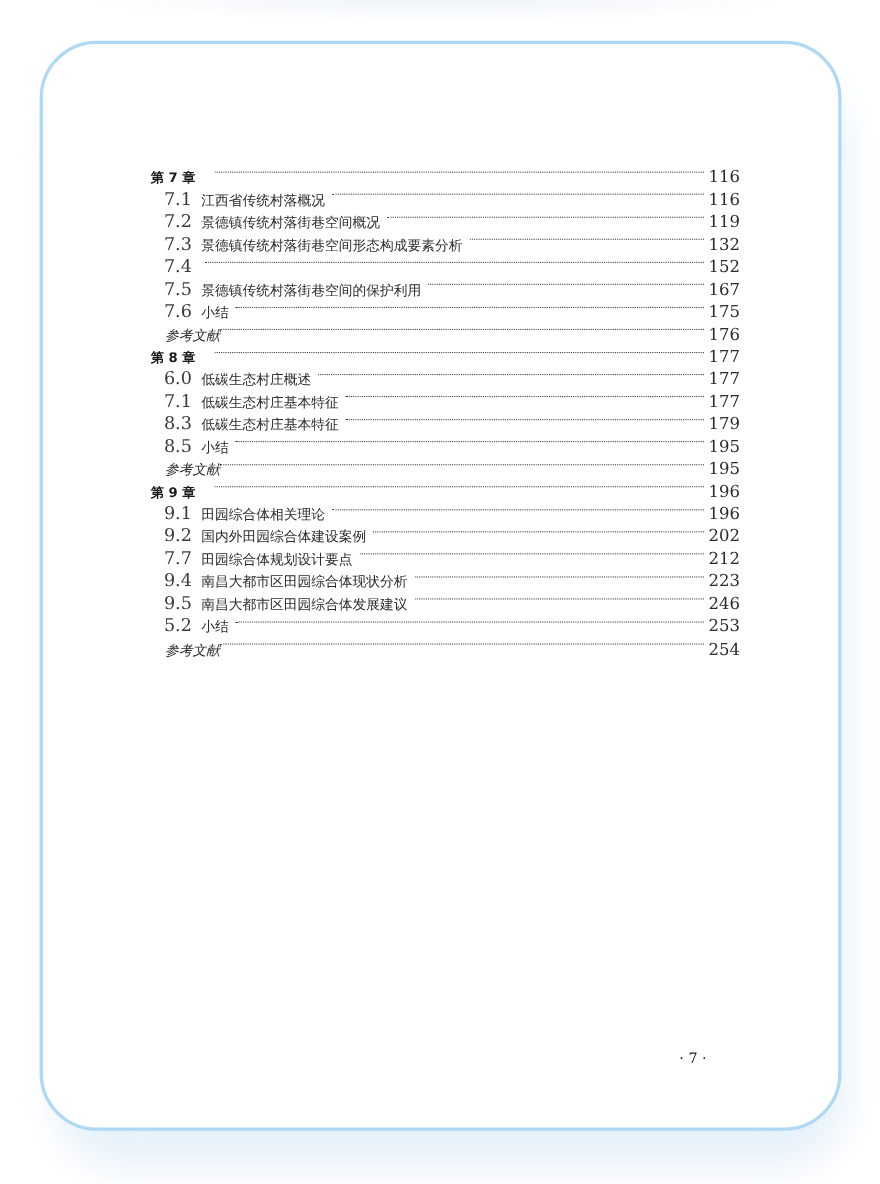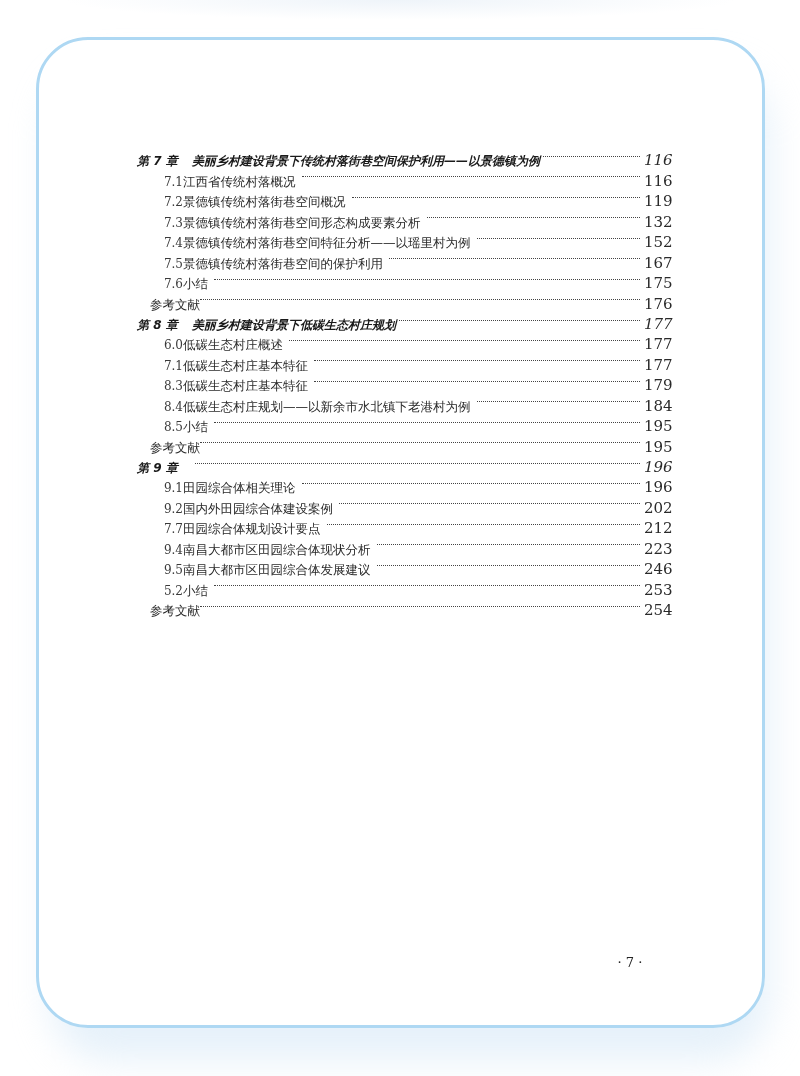--- a/index.html
+++ b/index.html
@@ -53,37 +53,36 @@
     line-height: 20.45px;
     font-size: 12.5px;
     color: #2a2a2a;
     white-space: nowrap;
   }
   .row.chapter {
     font-family: "DejaVu Sans", "Liberation Sans", sans-serif;
     font-weight: bold;
     font-size: 12px;
     color: #1a1a1a;
-    font-style: italic;
   }
   .ch-label {
     width: 55px;
     flex: none;
   }
   .row.section .sec-num {
     margin-left: 12px;
     width: 34px;
     flex: none;
-    font-size: 12px;
+    font-size: 16px;
     color: #3a3a3a;
-    text-align: right;
   }
   .row.refs .ref-label {
     margin-left: 13px;
     flex: none;
+    font-style: italic;
   }
   .title {
     flex: none;
   }
   .dots {
     flex: 1 1 auto;
     overflow: hidden;
     margin: 0 4px 0 3px;
     height: 20.45px;
     position: relative;
@@ -123,21 +122,20 @@
 
 <div class="top-fade"></div>
 <div class="shadow"></div>
 
 <div class="page-frame"></div>
 
 <div class="toc">
 
   <div class="row chapter">
     <span class="ch-label">第 7 章</span>
-    <span class="title">美丽乡村建设背景下传统村落街巷空间保护利用——以景德镇为例</span>
     <span class="dots"></span>
     <span class="page">116</span>
   </div>
   <div class="row section">
     <span class="sec-num">7.1</span>
     <span class="title">江西省传统村落概况</span>
     <span class="dots"></span>
     <span class="page">116</span>
   </div>
   <div class="row section">
@@ -147,21 +145,20 @@
     <span class="page">119</span>
   </div>
   <div class="row section">
     <span class="sec-num">7.3</span>
     <span class="title">景德镇传统村落街巷空间形态构成要素分析</span>
     <span class="dots"></span>
     <span class="page">132</span>
   </div>
   <div class="row section">
     <span class="sec-num">7.4</span>
-    <span class="title">景德镇传统村落街巷空间特征分析——以瑶里村为例</span>
     <span class="dots"></span>
     <span class="page">152</span>
   </div>
   <div class="row section">
     <span class="sec-num">7.5</span>
     <span class="title">景德镇传统村落街巷空间的保护利用</span>
     <span class="dots"></span>
     <span class="page">167</span>
   </div>
   <div class="row section">
@@ -171,21 +168,20 @@
     <span class="page">175</span>
   </div>
   <div class="row refs">
     <span class="ref-label">参考文献</span>
     <span class="dots"></span>
     <span class="page">176</span>
   </div>
 
   <div class="row chapter">
     <span class="ch-label">第 8 章</span>
-    <span class="title">美丽乡村建设背景下低碳生态村庄规划</span>
     <span class="dots"></span>
     <span class="page">177</span>
   </div>
   <div class="row section">
     <span class="sec-num">6.0</span>
     <span class="title">低碳生态村庄概述</span>
     <span class="dots"></span>
     <span class="page">177</span>
   </div>
   <div class="row section">
@@ -194,26 +190,20 @@
     <span class="dots"></span>
     <span class="page">177</span>
   </div>
   <div class="row section">
     <span class="sec-num">8.3</span>
     <span class="title">低碳生态村庄基本特征</span>
     <span class="dots"></span>
     <span class="page">179</span>
   </div>
   <div class="row section">
-    <span class="sec-num">8.4</span>
-    <span class="title">低碳生态村庄规划——以新余市水北镇下老港村为例</span>
-    <span class="dots"></span>
-    <span class="page">184</span>
-  </div>
-  <div class="row section">
     <span class="sec-num">8.5</span>
     <span class="title">小结</span>
     <span class="dots"></span>
     <span class="page">195</span>
   </div>
   <div class="row refs">
     <span class="ref-label">参考文献</span>
     <span class="dots"></span>
     <span class="page">195</span>
   </div>

